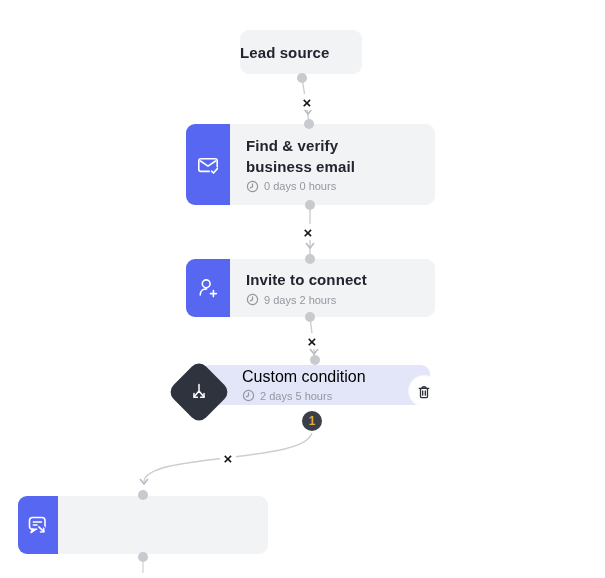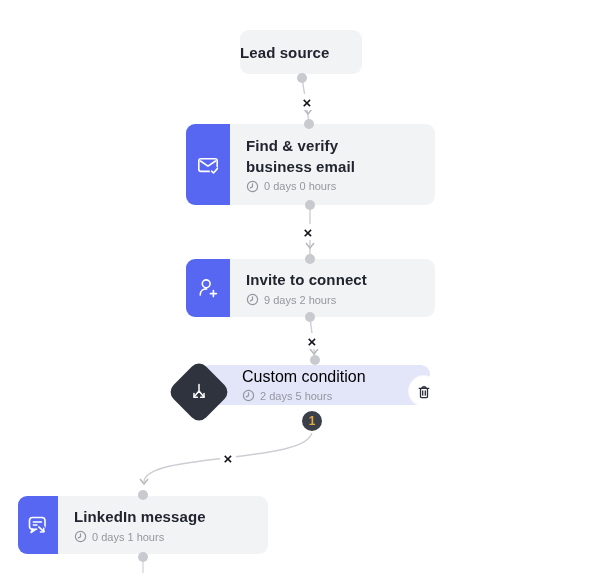--- a/index.html
+++ b/index.html
@@ -168,30 +168,20 @@
     <div class="icon-block" style="flex-basis:40px;width:40px;">
       <svg width="26" height="26" viewBox="0 0 26 26" fill="none">
         <rect x="4.5" y="5.5" width="15.5" height="11.8" rx="3" stroke="#fff" stroke-width="1.6"></rect>
         <path d="M8.3 10 H16.5 M8.3 13 H12" stroke="#fff" stroke-width="1.5" stroke-linecap="round"></path>
         <path d="M7.5 17 L6 20.6 L10.3 17.6" stroke="#fff" stroke-width="1.5" fill="none" stroke-linecap="round" stroke-linejoin="round"></path>
         <circle cx="16.6" cy="17.6" r="4.4" fill="#5767F1"></circle>
         <path d="M13.8 14.9 L18.8 19.6" stroke="#fff" stroke-width="1.5" stroke-linecap="round"></path>
         <polyline points="18.6,16.2 19,19.8 15.4,19.9" fill="none" stroke="#fff" stroke-width="1.5" stroke-linecap="round" stroke-linejoin="round"></polyline>
       </svg>
     </div>
-    <div class="body">
-      <div class="title">LinkedIn message</div>
-      <div class="delay">
-        <svg width="13" height="13" viewBox="0 0 13 13" fill="none">
-          <circle cx="6.5" cy="6.5" r="5.1" stroke="#94979F" stroke-width="1.2"></circle>
-          <path d="M6.5 6.8 V3.9 M6.5 6.8 L4.4 7.9" stroke="#94979F" stroke-width="1.2" stroke-linecap="round"></path>
-        </svg>
-        <span>0 days 1 hours</span>
-      </div>
-    </div>
   </div>
 
   <div class="dot" style="left:297px;top:73px;"></div>
   <div class="dot" style="left:304px;top:119px;"></div>
   <div class="dot" style="left:305px;top:200px;"></div>
   <div class="dot" style="left:305px;top:254px;"></div>
   <div class="dot" style="left:305px;top:312px;"></div>
   <div class="dot" style="left:310px;top:355px;"></div>
   <div class="dot" style="left:138px;top:490px;"></div>
   <div class="dot" style="left:138px;top:552px;"></div>

